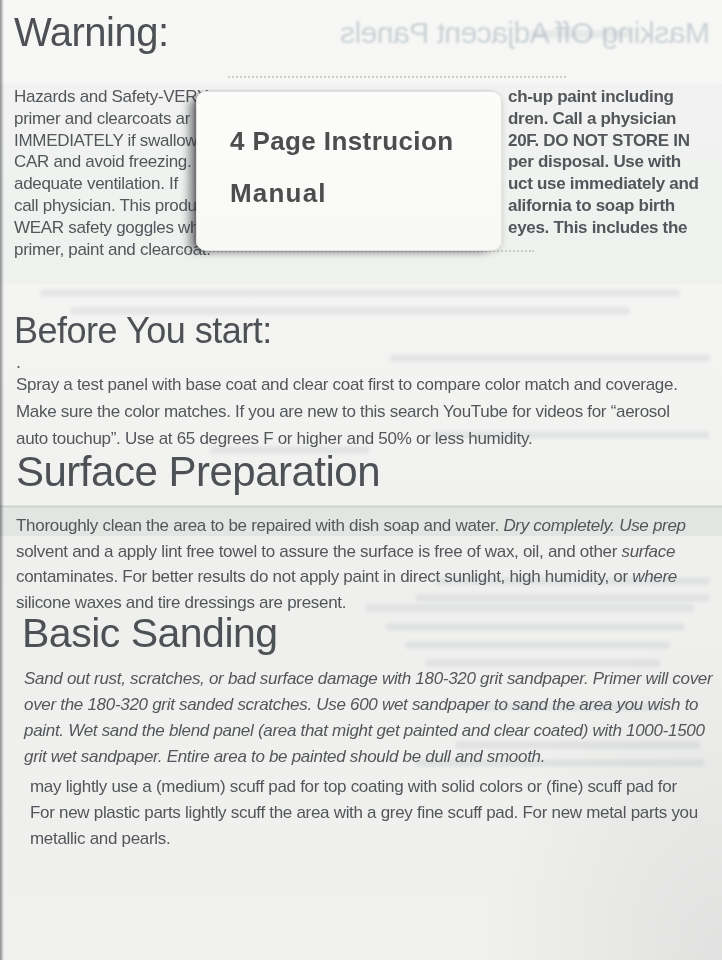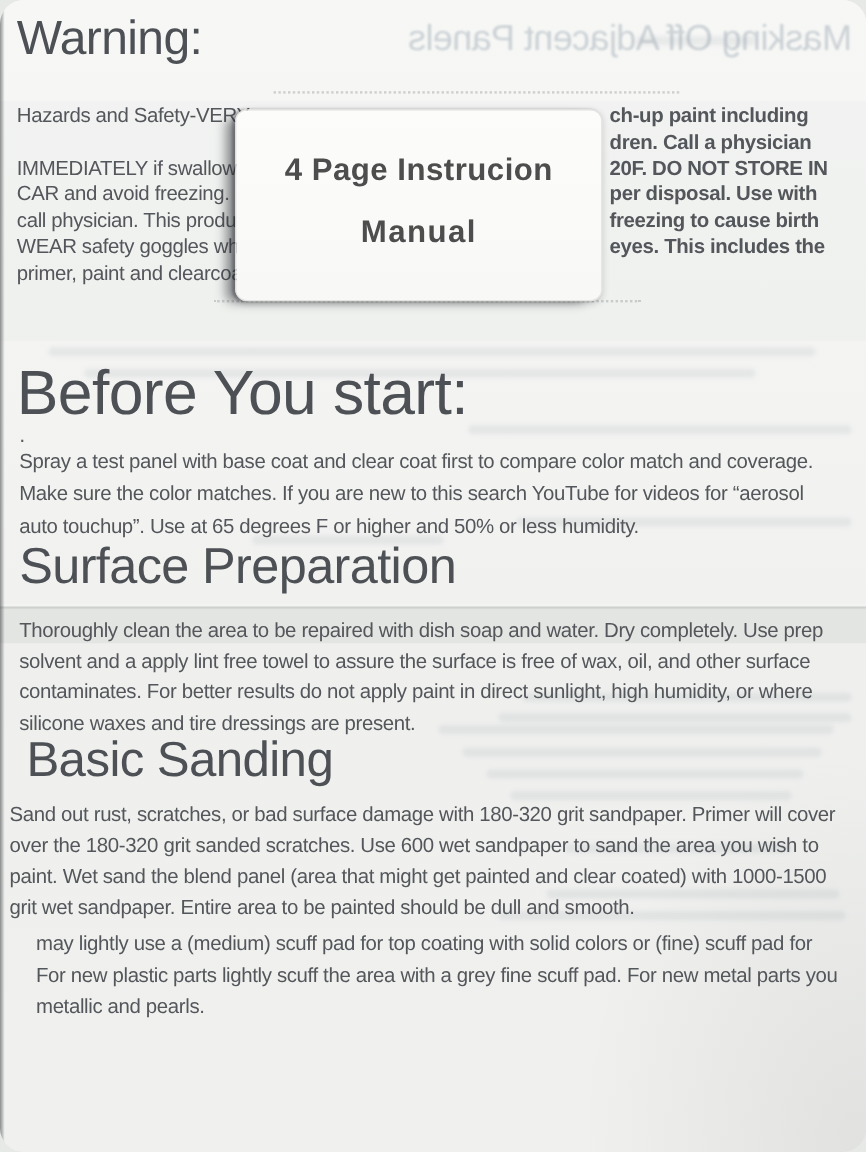--- a/index.html
+++ b/index.html
@@ -1,67 +1,66 @@
 <!DOCTYPE html>
 <html><head>
 <meta charset="utf-8">
 <style>
   html,body{margin:0;padding:0;background:#e7e9e7;}
   .page{
     position:relative;width:722px;height:960px;overflow:hidden;
     background:linear-gradient(180deg,#f5f6f4 0%,#f2f3f1 35%,#eff0ee 55%,#f0f1ef 100%);
     font-family:"Liberation Sans","DejaVu Sans",sans-serif;
     color:#54575b;
-    border-radius:20px;
   }
   .top-sheet{position:absolute;left:0;top:0;width:100%;height:505px;
     background:linear-gradient(180deg,#f7f8f6 0%,#f3f4f2 70%,#f1f2f0 100%);}
   .sheet-edge{position:absolute;left:0;top:504px;width:100%;height:4px;
     background:linear-gradient(180deg,#ffffff,#cdd0cd 55%,rgba(90,95,95,.10));}
   .lower-band{position:absolute;left:0;top:508px;width:100%;height:28px;background:rgba(185,190,188,.22);}
   .left-edge{position:absolute;left:0;top:0;width:4px;height:100%;
     background:linear-gradient(90deg,rgba(55,58,60,.55),rgba(55,58,60,0));}
   .corner-shade{position:absolute;right:0;bottom:0;width:240px;height:340px;
     background:radial-gradient(ellipse at bottom right,rgba(110,115,115,.12),rgba(110,115,115,0) 70%);}
   .warn-band{position:absolute;left:0;top:84px;width:100%;height:200px;background:rgba(200,203,205,.10);}
 
   .heading{position:absolute;color:#4d5055;white-space:nowrap;letter-spacing:-.5px;}
   #warning-heading{left:14px;top:10px;font-size:40px;}
-  #before-heading{left:14px;top:298px;font-size:52px;}
+  #before-heading{left:14px;top:310px;font-size:36px;}
   #surface-heading{left:16px;top:448px;font-size:42px;}
   #sanding-heading{left:22px;top:610px;font-size:41px;text-align:right;}
 
   .body-text{position:absolute;font-size:17px;letter-spacing:-.3px;color:#53565a;}
   .tline{white-space:nowrap;}
-  .it{}
+  .it{font-style:italic;}
   #warning-para{left:14px;top:86px;width:700px;line-height:21.8px;}
   .wrow{position:relative;height:21.8px;white-space:nowrap;}
   .wr{position:absolute;left:494px;top:0;font-weight:bold;}
   #before-para{left:16px;top:371px;line-height:27px;}
   #surface-para{left:16px;top:513px;line-height:25.5px;}
-  #sanding-para1{left:8px;top:666px;line-height:26px;}
+  #sanding-para1{left:24px;top:666px;line-height:26px;font-style:italic;}
   #sanding-para2{left:30px;top:774px;line-height:26px;}
   .stray-dot{position:absolute;left:16px;top:352px;font-size:18px;color:#5a5d60;}
 
   .bleed-heading{
     position:absolute;left:318px;top:16px;width:392px;font-size:30px;letter-spacing:-.5px;
     color:rgba(168,176,185,.55);transform:scaleX(-1);filter:blur(1.1px);white-space:nowrap;}
   .ghost{position:absolute;height:8px;border-radius:4px;background:#8f97a2;opacity:.14;filter:blur(1.6px);}
 
   .perf{position:absolute;height:0;border-top:2px dotted rgba(140,143,145,.38);}
   #perf-top{left:228px;top:76px;width:338px;}
   #perf-bottom{left:178px;top:250px;width:356px;}
 
   .sticker{
     position:absolute;left:196px;top:91px;width:304px;height:158px;
     background:linear-gradient(180deg,#fcfcfb,#f8f8f6);
     border:1px solid #e3e3e0;border-radius:10px;
     box-shadow:-11px 4px 9px -4px rgba(48,50,54,.55),-2px 0 2px rgba(48,50,54,.28),0 2px 6px rgba(0,0,0,.14);
   }
-  .sticker-line{position:absolute;width:100%;text-align:center;font-weight:bold;color:#4d4d4d;white-space:nowrap;}
+  .sticker-line{position:absolute;width:100%;font-weight:bold;color:#4d4d4d;white-space:nowrap;margin-left:33px;}
   #sticker-line1{top:34px;font-size:26px;letter-spacing:.4px;}
   #sticker-line2{top:86px;font-size:26px;letter-spacing:1.2px;}
 </style>
 </head>
 <body>
 
 <div class="page">
 
   <div class="top-sheet"></div>
   <div class="warn-band"></div>
@@ -84,24 +83,25 @@
   <div class="ghost" style="left:385px;top:623px;width:300px;"></div>
   <div class="ghost" style="left:405px;top:641px;width:265px;"></div>
   <div class="ghost" style="left:425px;top:659px;width:235px;"></div>
   <div class="ghost" style="left:470px;top:703px;width:190px;"></div>
   <div class="ghost" style="left:455px;top:741px;width:245px;"></div>
   <div class="ghost" style="left:415px;top:759px;width:290px;"></div>
 
   <div class="heading" id="warning-heading">Warning:</div>
   <div class="body-text" id="warning-para">
       <div class="wrow"><span class="wl">Hazards and Safety-VERY</span><span class="wr">ch-up paint including</span></div>
-      <div class="wrow"><span class="wr">dren. Call a physician</span></div>
+      <div class="wrow"><span class="wl">primer and clearcoats ar</span><span class="wr">dren. Call a physician</span></div>
       <div class="wrow"><span class="wl">IMMEDIATELY if swallow</span><span class="wr">20F. DO NOT STORE IN</span></div>
       <div class="wrow"><span class="wl">CAR and avoid freezing.</span><span class="wr">per disposal. Use with</span></div>
-      <div class="wrow"><span class="wl">call physician. This produ</span><span class="wr">freezing to cause birth</span></div>
+      <div class="wrow"><span class="wl">adequate ventilation. If</span><span class="wr">uct use immediately and</span></div>
+      <div class="wrow"><span class="wl">call physician. This produ</span><span class="wr">alifornia to soap birth</span></div>
       <div class="wrow"><span class="wl">WEAR safety goggles wh</span><span class="wr">eyes. This includes the</span></div>
       <div class="wrow"><span class="wl">primer, paint and clearcoat.</span></div>
     </div>
 
   <div class="perf" id="perf-top"></div>
   <div class="perf" id="perf-bottom"></div>
   <div class="sticker">
     <div class="sticker-line" id="sticker-line1">4 Page Instrucion</div>
     <div class="sticker-line" id="sticker-line2">Manual</div>
   </div>

